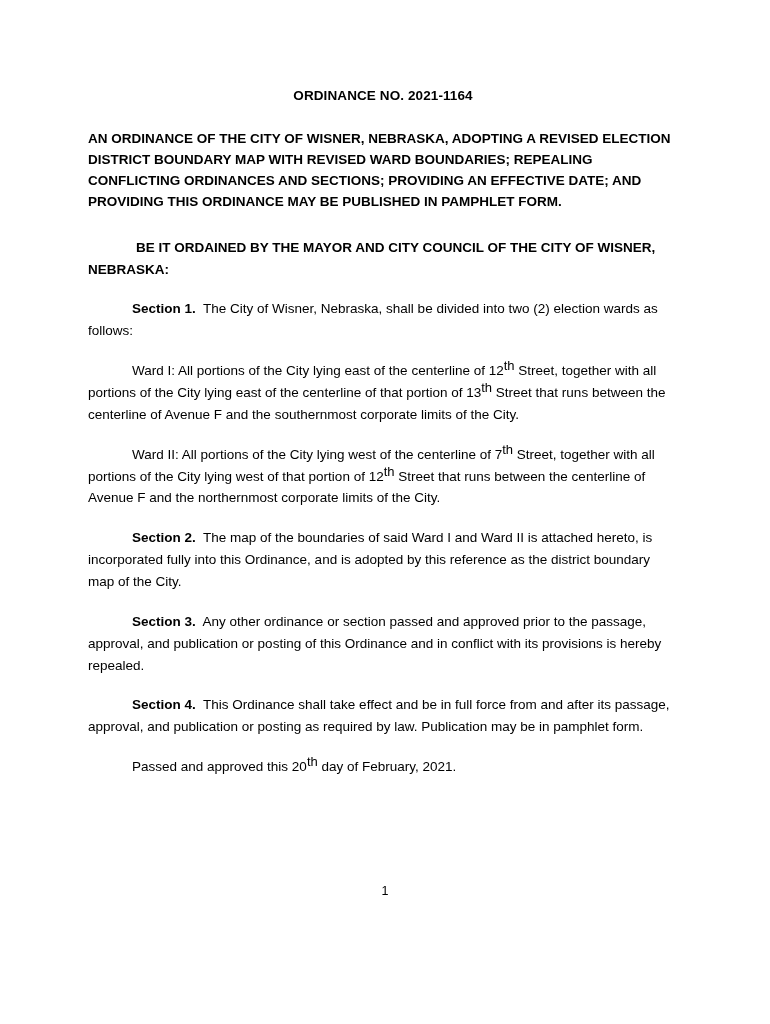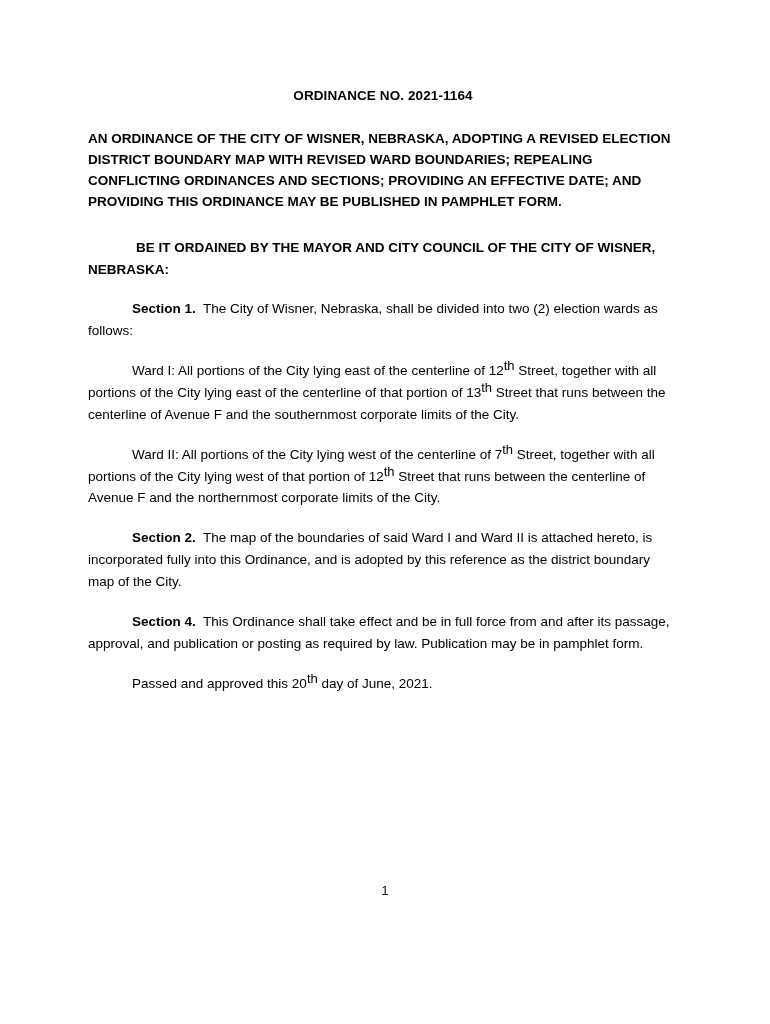--- a/index.html
+++ b/index.html
@@ -81,20 +81,21 @@
   <p class="body-par bold"><span class="indent"></span><span>BE IT ORDAINED BY THE MAYOR AND CITY COUNCIL OF THE CITY OF WISNER, NEBRASKA:</span></p>
 
   <p class="body-par"><span class="indent-sm"></span><span class="bold">Section 1.</span>&nbsp; <span>The City of Wisner, Nebraska, shall be divided into two (2) election wards as follows:</span></p>
 
   <p class="body-par"><span class="indent-sm"></span><span>Ward I:  All portions of the City lying east of the centerline of 12</span><sup>th</sup><span> Street, together with all portions of the City lying east of the centerline of that portion of 13</span><sup>th</sup><span> Street that runs between the centerline of Avenue F and the southernmost corporate limits of the City.</span></p>
 
   <p class="body-par"><span class="indent-sm"></span><span>Ward II:  All portions of the City lying west of the centerline of 7</span><sup>th</sup><span> Street, together with all portions of the City lying west of that portion of 12</span><sup>th</sup><span> Street that runs between the centerline of Avenue F and the northernmost corporate limits of the City.</span></p>
 
   <p class="body-par"><span class="indent-sm"></span><span class="bold">Section 2.</span>&nbsp; <span>The map of the boundaries of said Ward I and Ward II is attached hereto, is incorporated fully into this Ordinance, and is adopted by this reference as the district boundary map of the City.</span></p>
 
+  <p class="body-par"><span class="indent-sm"></span><span class="bold">Section 3.</span>&nbsp; <span>Any other ordinance or section passed and approved prior to the passage, approval, and publication or posting of this Ordinance and in conflict with its provisions is hereby repealed.</span></p>
 
   <p class="body-par"><span class="indent-sm"></span><span class="bold">Section 4.</span>&nbsp; <span>This Ordinance shall take effect and be in full force from and after its passage, approval, and publication or posting as required by law.  Publication may be in pamphlet form.</span></p>
 
-  <p class="body-par"><span class="indent-sm"></span><span>Passed and approved this 20</span><sup>th</sup><span> day of June, 2021.</span></p>
+  <p class="body-par"><span class="indent-sm"></span><span>Passed and approved this 20</span><sup>th</sup><span> day of February, 2021.</span></p>
 
   <div class="page-number">1</div>
 
 </div>
 
 </body></html>

